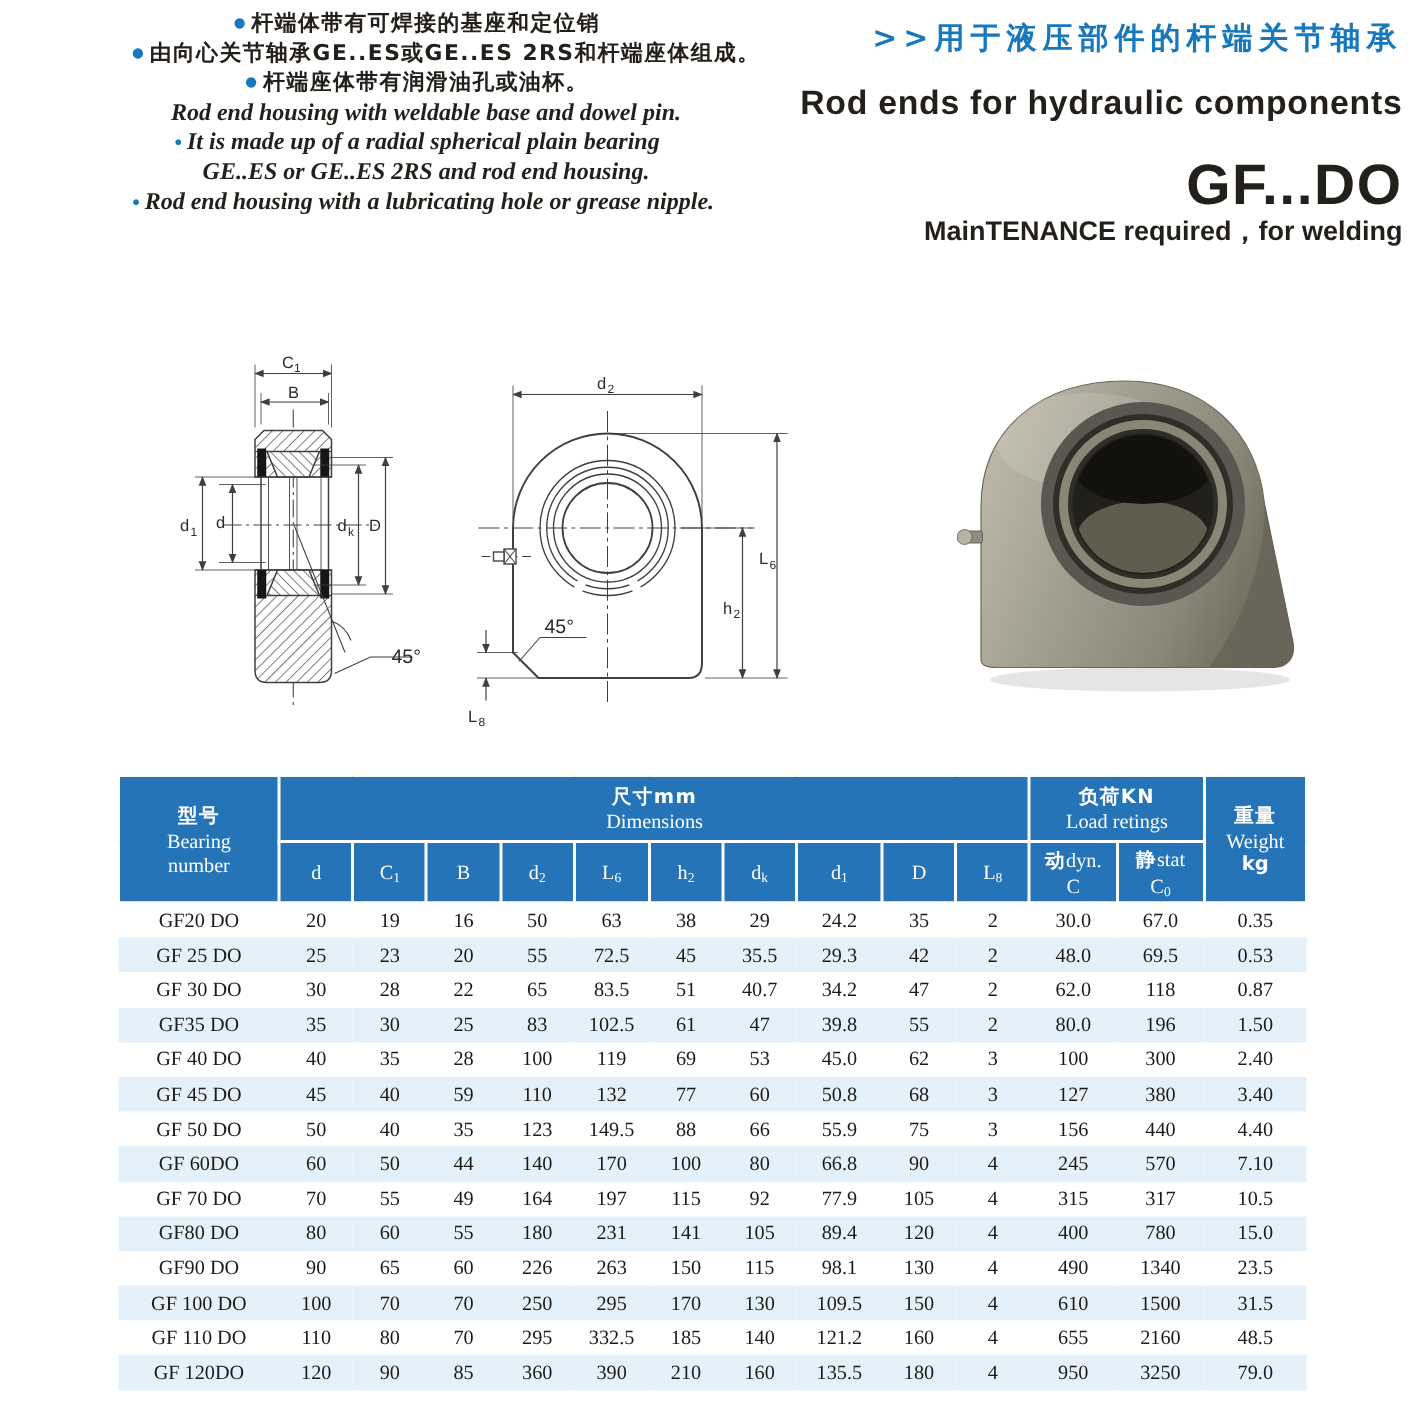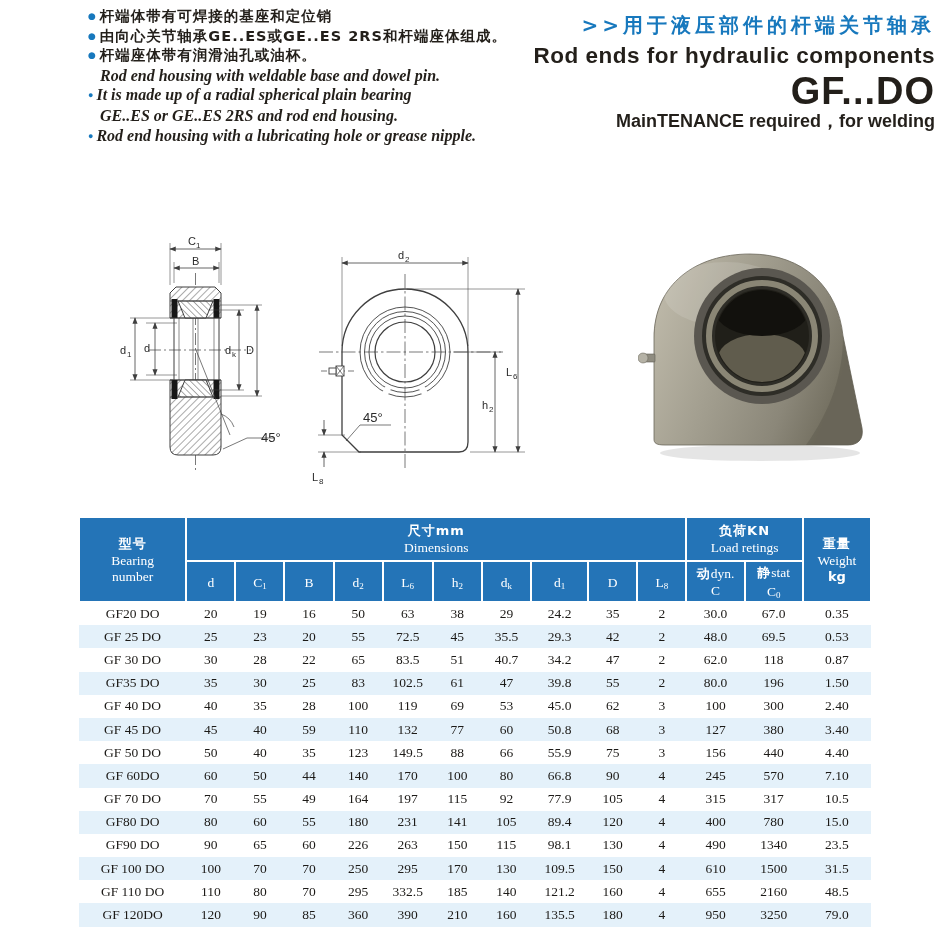--- a/index.html
+++ b/index.html
@@ -10,34 +10,34 @@
     --line:#3f3f3f;
   }
   *{box-sizing:border-box;}
   html,body{margin:0;padding:0;}
   body{width:945px;height:945px;background:#fff;position:relative;overflow:hidden;
        font-family:"Liberation Serif",serif;color:var(--ink);}
   .abs{position:absolute;}
 
   
   .features{left:88px;top:7px;width:380px;list-style:none;margin:0;padding:0;}
-  .features li{line-height:19.6px;white-space:nowrap;}
+  .features li{line-height:19.6px;white-space:nowrap;text-align:center;}
   .f-cn{font-family:"DejaVu Sans",sans-serif;font-weight:bold;font-size:14.5px;letter-spacing:1px;}
   .f-en{font-family:"Liberation Serif",serif;font-weight:bold;font-size:16px;font-style:italic;}
   .bullet::before{content:"\25CF";color:var(--accent);font-size:9px;vertical-align:2px;margin-right:3px;}
   .cont{padding-left:12px;}
 
   
   .titles{top:8px;right:10px;text-align:right;}
   .title-cn{color:var(--accent);font-family:"DejaVu Sans",sans-serif;font-weight:bold;
             font-size:20px;letter-spacing:4px;line-height:34px;white-space:nowrap;margin-left:24px;}
   .title-en{font-family:"Liberation Sans",sans-serif;font-weight:bold;font-size:22.5px;
-            line-height:28px;letter-spacing:0.5px;}
+            line-height:28px;letter-spacing:0.5px;margin-top:13px;}
   .model-code{font-family:"Liberation Sans",sans-serif;font-weight:bold;font-size:38px;
-            line-height:42px;letter-spacing:1px;}
+            line-height:42px;letter-spacing:1px;margin-top:20px;}
   .maint-note{font-family:"Liberation Sans",sans-serif;font-weight:bold;font-size:18px;line-height:18px;}
 
   
   svg text{font-family:"Liberation Sans",sans-serif;fill:#2b2b2b;}
 
   
   .spec{left:78px;top:516px;width:794px;}
   table{border-collapse:collapse;table-layout:fixed;width:794px;}
   thead th{background:var(--hdr-blue);color:#fff;border:2px solid #fff;
            font-weight:normal;padding:0;vertical-align:middle;text-align:center;}

